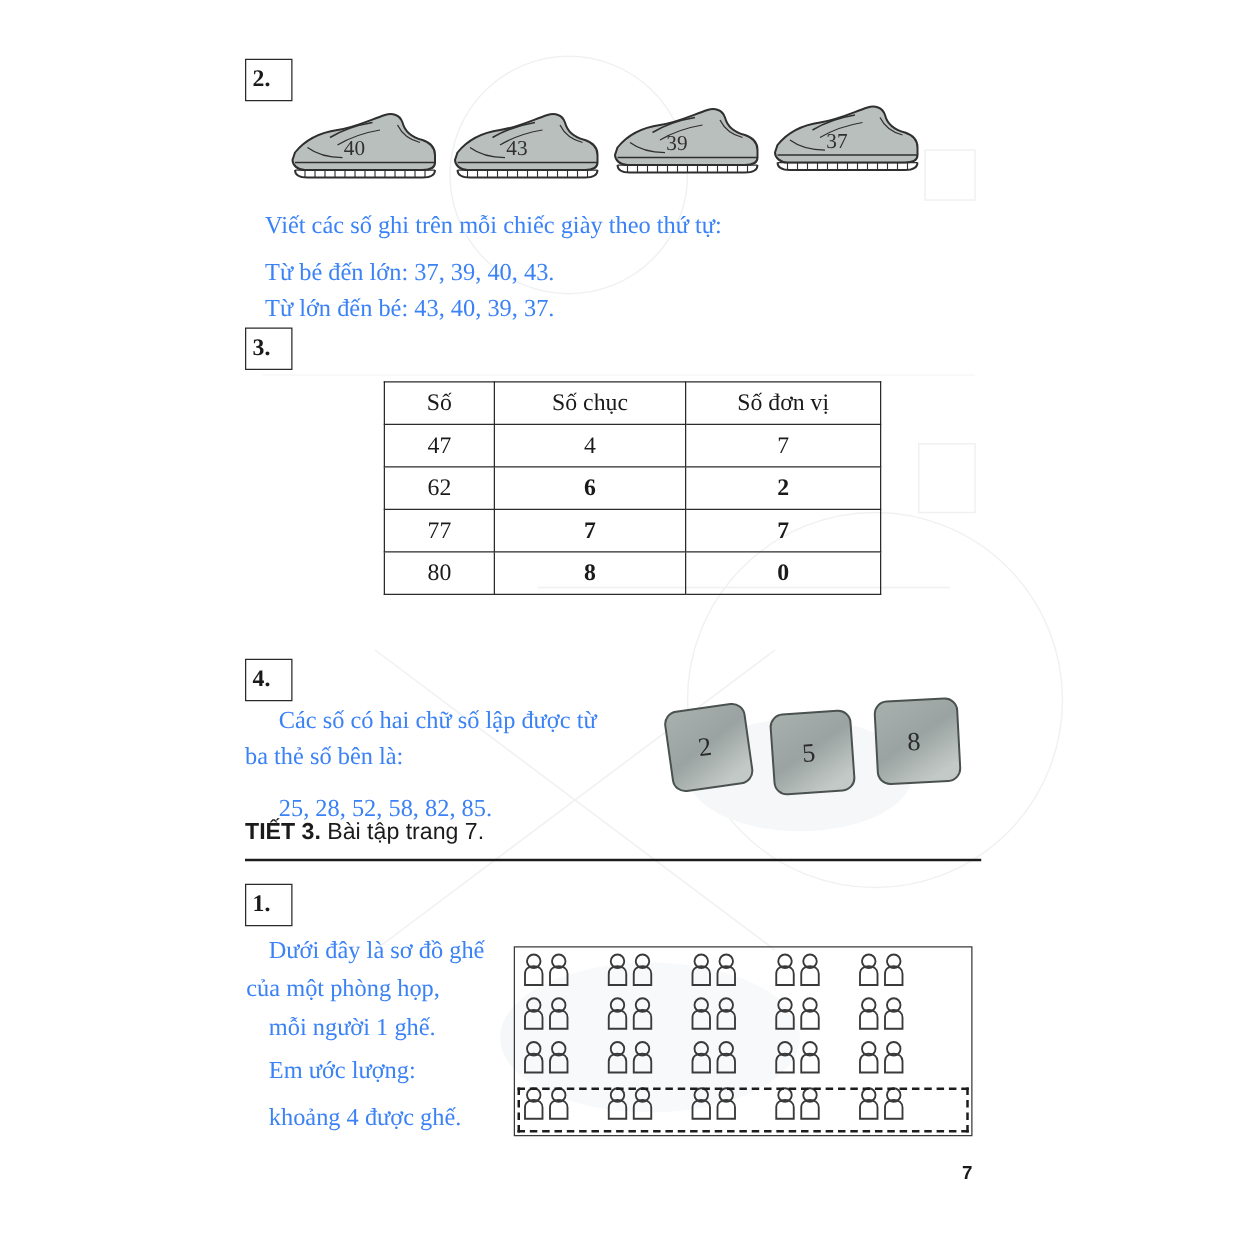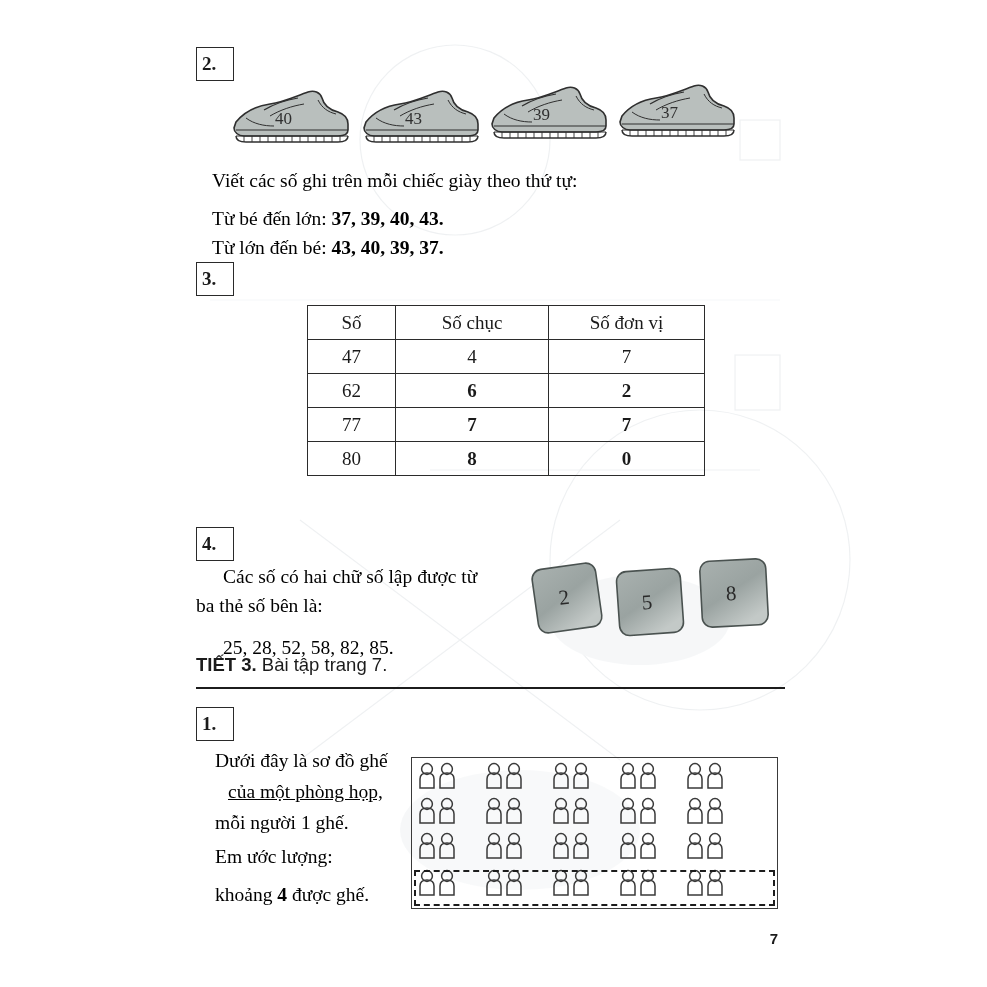--- a/index.html
+++ b/index.html
@@ -39,24 +39,24 @@
     display: flex;
     align-items: center;
     padding-left: 5px;
     background: transparent;
   }
   .txt {
     position: absolute;
     font-family: "Liberation Serif", serif;
     font-size: 19.5px;
     line-height: 1.45;
-    color: #000000;
+    color: #3b82f6;
     white-space: nowrap;
   }
-  .txt b { font-weight: bold; }
+  .txt b { font-weight: normal; }
 
   
   table.t3 {
     position: absolute;
     left: 307px;
     top: 305px;
     border-collapse: collapse;
     font-family: "Liberation Serif", serif;
     font-size: 19px;
   }
@@ -287,21 +287,21 @@
   <div class="tiet">
     <b>TIẾT 3.</b><span> Bài tập trang 7.</span>
   </div>
   <div class="rule"></div>
 
   <div class="exno" style="left:196px; top:707px;">
     <span>1.</span>
   </div>
 
   <div class="txt" style="left:215px; top:747px;">Dưới đây là sơ đồ ghế</div>
-  <div class="txt" style="left:228px; top:778px;text-decoration:underline;">của một phòng họp,</div>
+  <div class="txt" style="left:197px; top:778px;">của một phòng họp,</div>
   <div class="txt" style="left:215px; top:809px;">mỗi người 1 ghế.</div>
   <div class="txt" style="left:215px; top:843px;">Em ước lượng:</div>
 
   <div class="txt" style="left:215px; top:881px;">
     <span>khoảng </span><b>4</b><span> được ghế.</span>
   </div>
 
 
   <div class="seatbox"></div>
 

